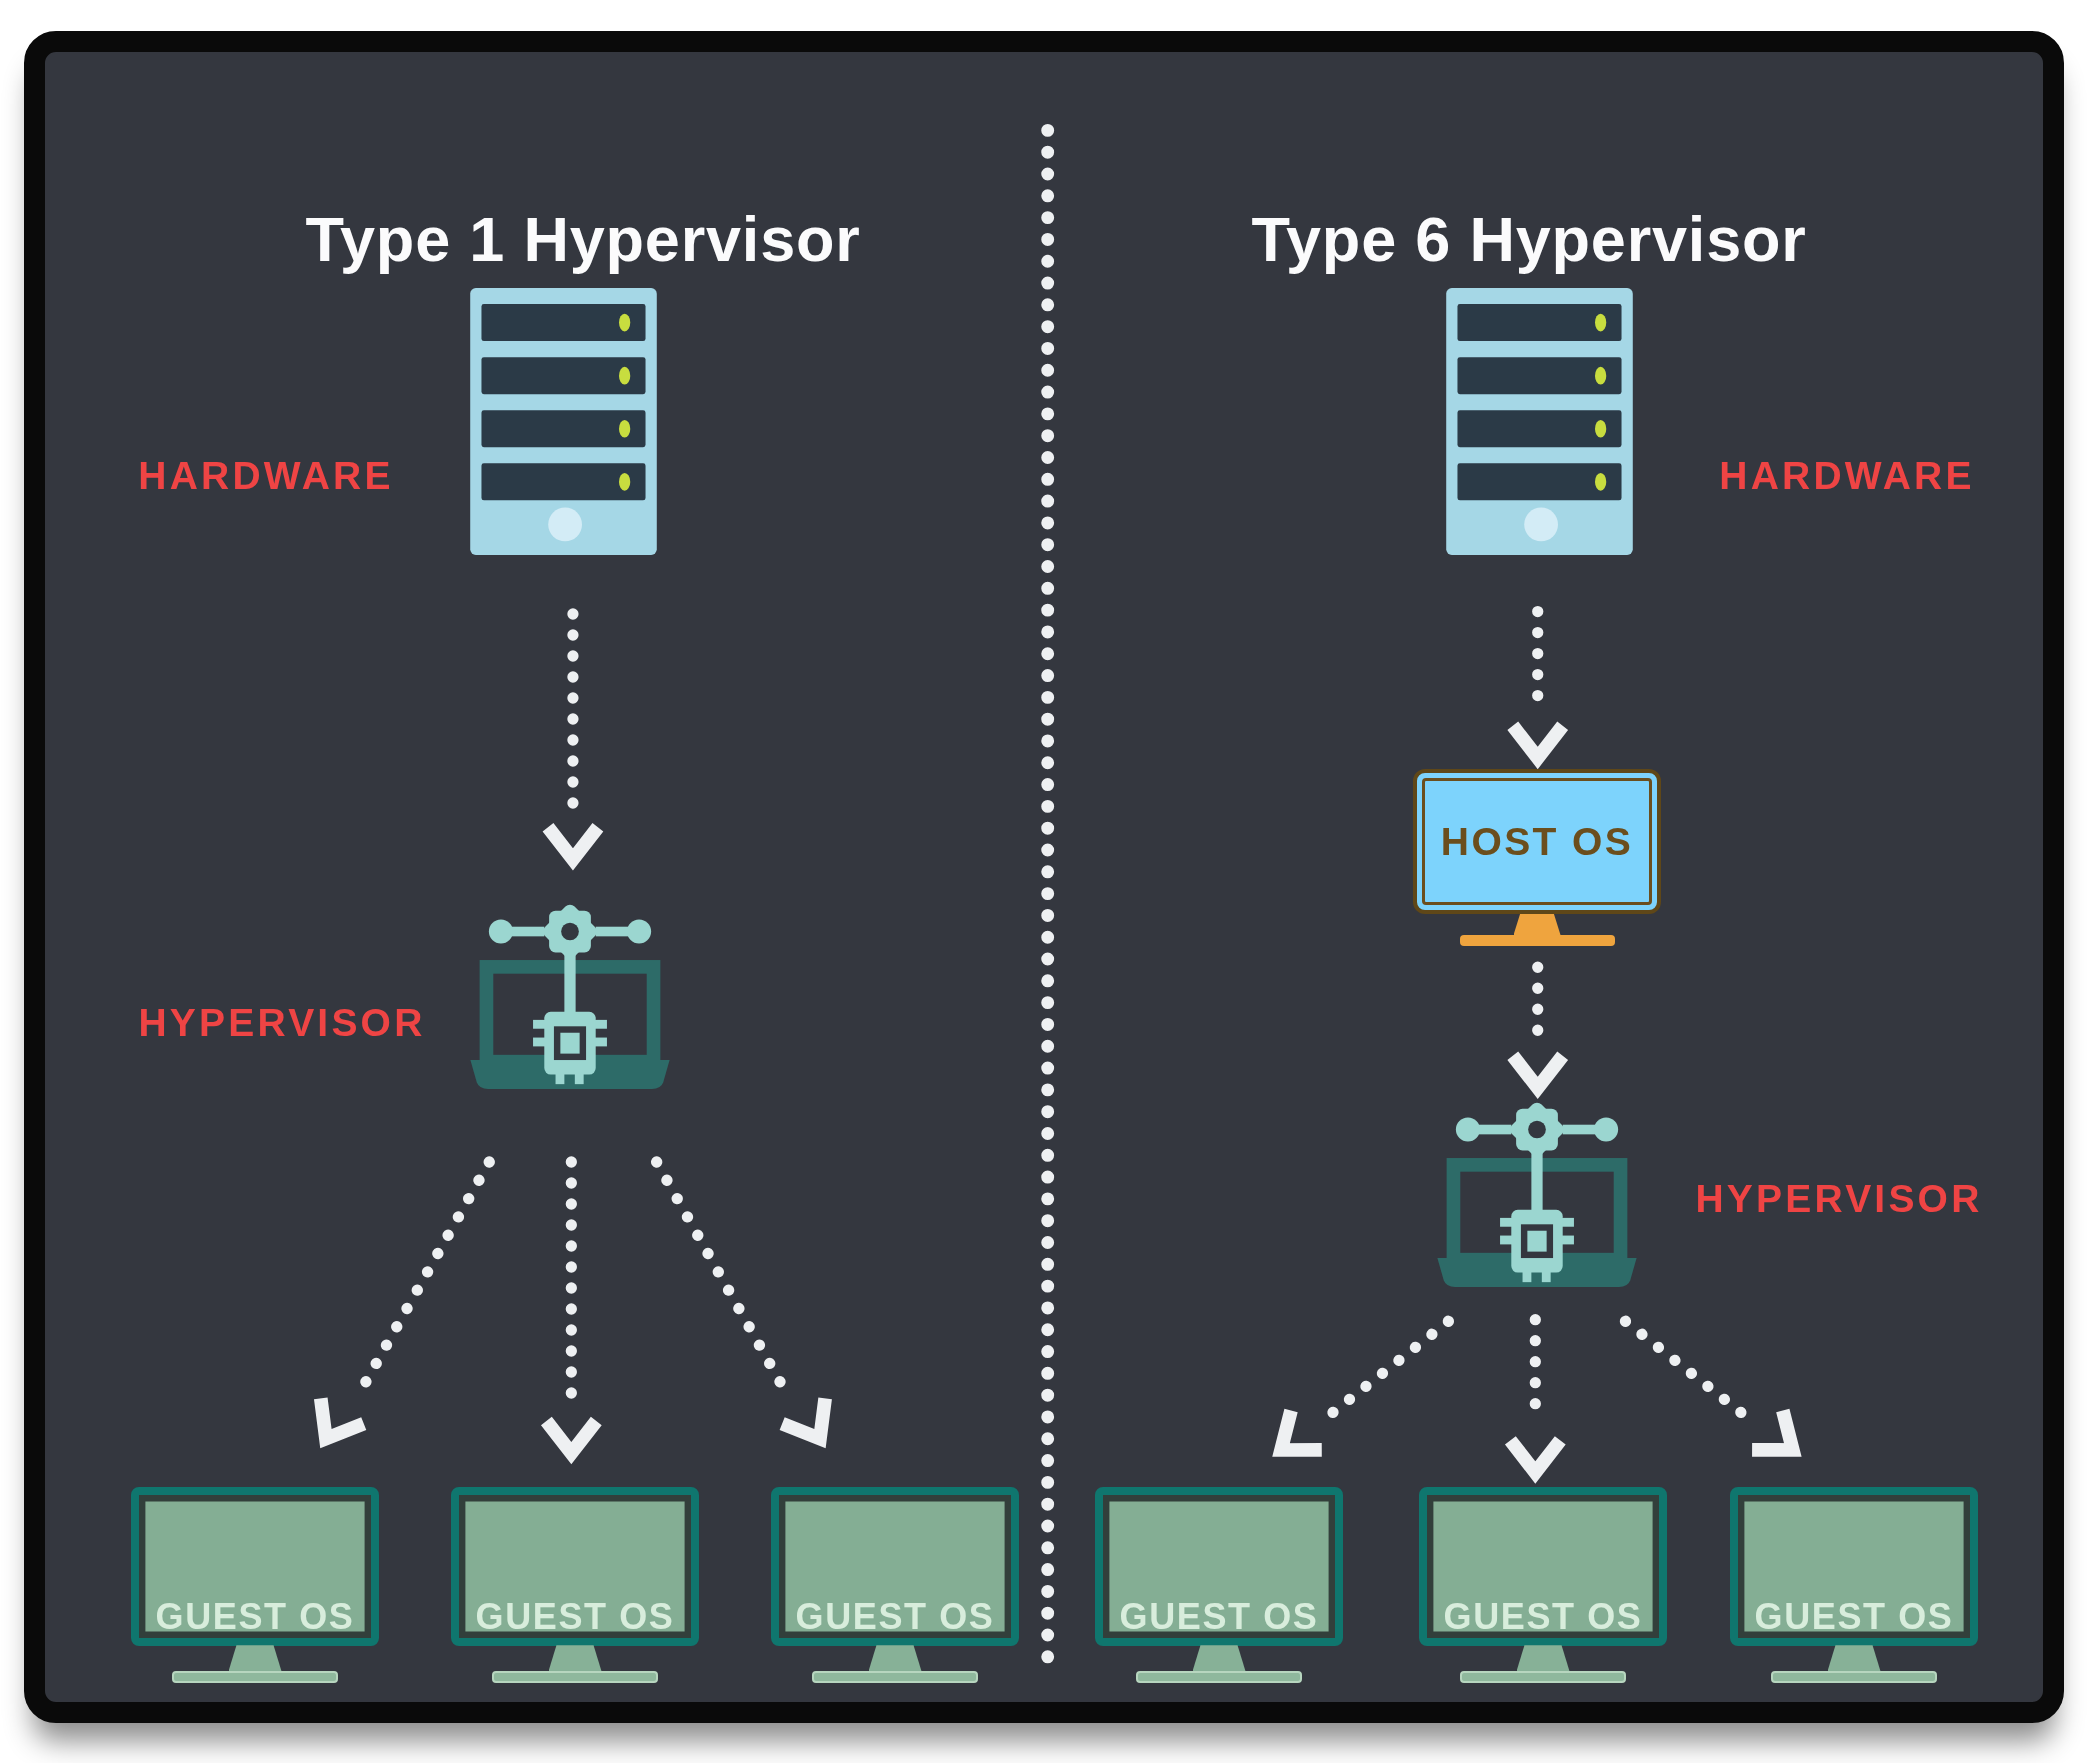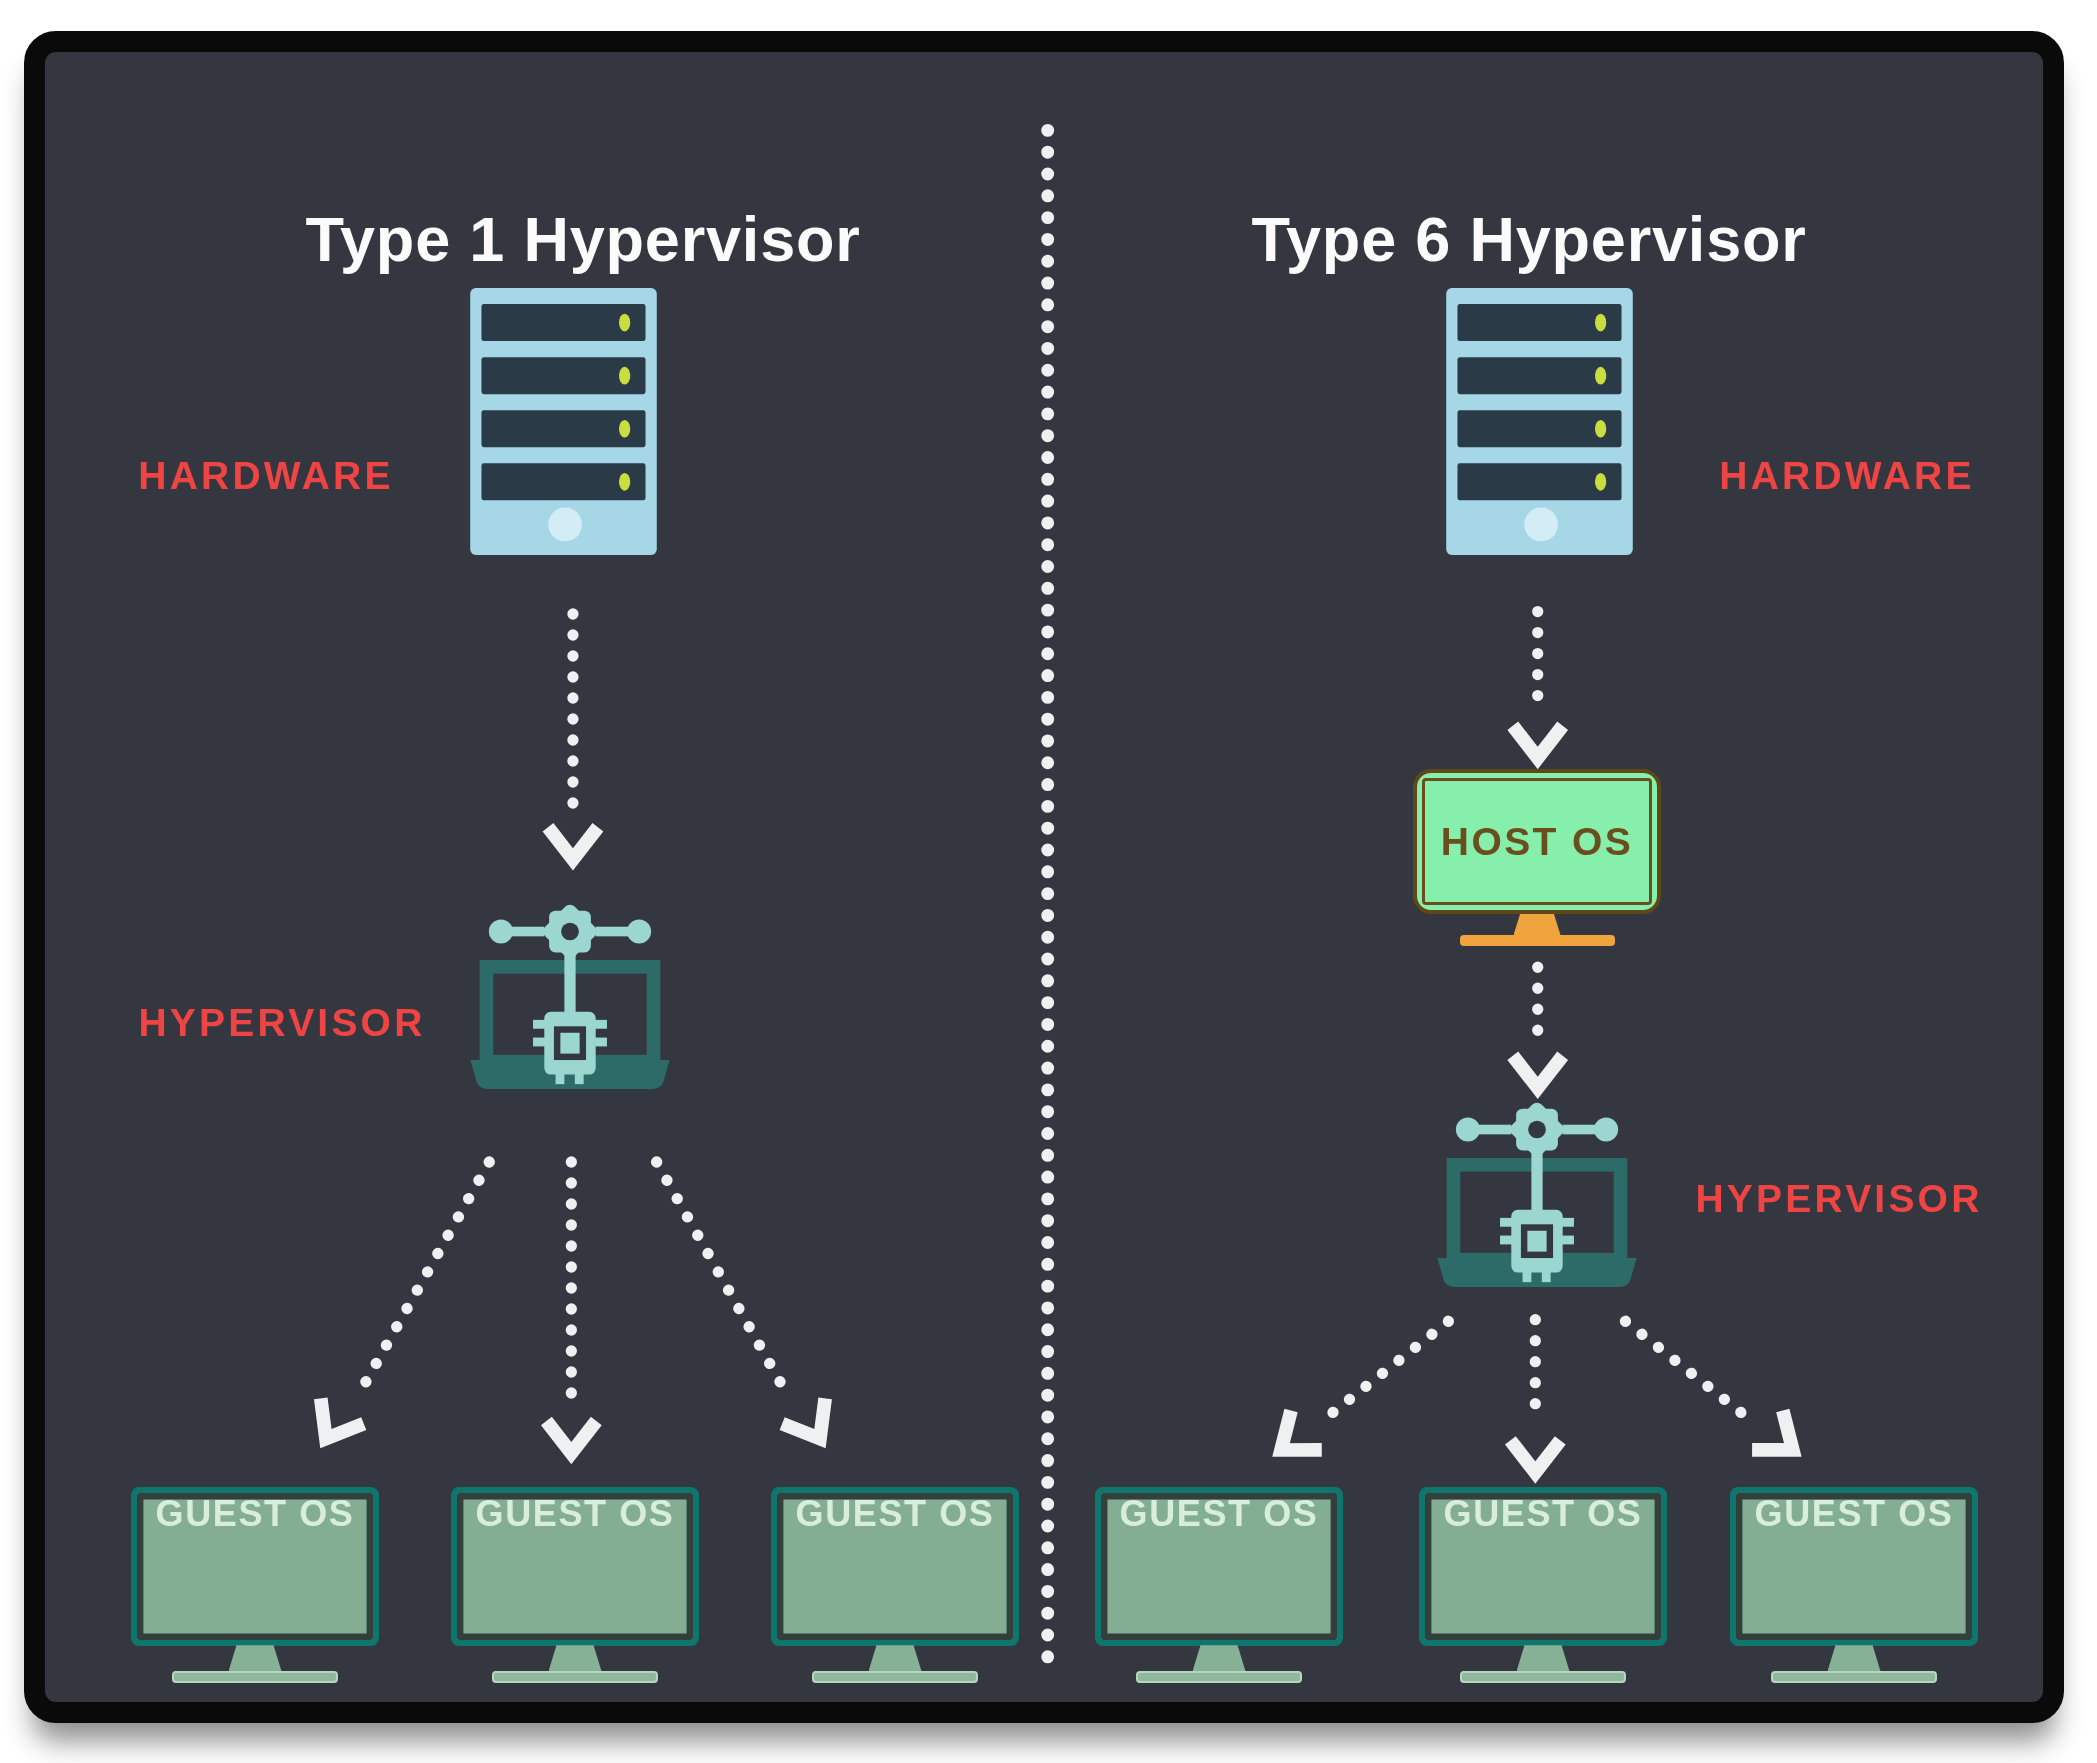--- a/index.html
+++ b/index.html
@@ -22,33 +22,33 @@
   #hv-label-right{left:1686px;top:1177px;width:306px;}
 
   
   .dots{stroke:#eef0f2;stroke-width:14;stroke-linecap:round;stroke-dasharray:0.1 26;fill:none;}
   .divider{stroke:#eef0f2;stroke-width:16;stroke-linecap:round;stroke-dasharray:0.1 27;fill:none;}
   .chev{stroke:#eef0f2;stroke-width:17;fill:none;stroke-linecap:butt;stroke-linejoin:miter;}
 
   
   .guest{position:absolute;width:248px;}
   .guest-screen{box-sizing:border-box;width:248px;height:159px;background:#84ae94;
-                border:6px solid #0f766e;border-radius:8px;
+                border:8px solid #0f766e;border-radius:8px;
                 box-shadow:inset 0 0 0 6.4px #323f3b;
-                display:flex;align-items:flex-start;justify-content:center;}
+                display:flex;align-items:flex-end;justify-content:center;}
   .guest-label{font-size:36px;font-weight:600;letter-spacing:1.6px;color:#d8eddc;}
   .guest-neck{width:53px;height:26px;margin:-0.8px auto 0;background:#87b197;
               clip-path:polygon(15% 0,85% 0,100% 100%,0 100%);}
   .guest-base{box-sizing:border-box;width:166px;height:11.3px;margin:0 auto;background:#8fb89d;
               border:2.4px solid #b7d6bf;border-radius:4px;}
 
   
   .host{position:absolute;left:1413px;top:769px;width:248px;}
-  .host-screen{box-sizing:border-box;position:relative;width:248px;height:145px;background:#86efac;
-               border:4.8px solid #5f4718;border-radius:18px;
+  .host-screen{box-sizing:border-box;position:relative;width:248px;height:145px;background:#7dd3fc;
+               border:4.8px solid #5f4718;border-radius:12px;
                display:flex;align-items:center;justify-content:center;}
   .host-screen::after{content:"";position:absolute;inset:4.8px;border:3.2px solid #6b4e1d;border-radius:4px;pointer-events:none;}
   .host-label{font-size:39px;font-weight:700;letter-spacing:2.4px;color:#6b4e1d;position:relative;z-index:1;}
   .host-neck{width:47px;height:21px;margin:0 auto;background:#efa43e;
              clip-path:polygon(14% 0,86% 0,100% 100%,0 100%);}
   .host-base{width:155px;height:10.5px;margin:0 auto;background:#efa43e;border-radius:4px;}
 </style>
 </head>
 <body>
 

